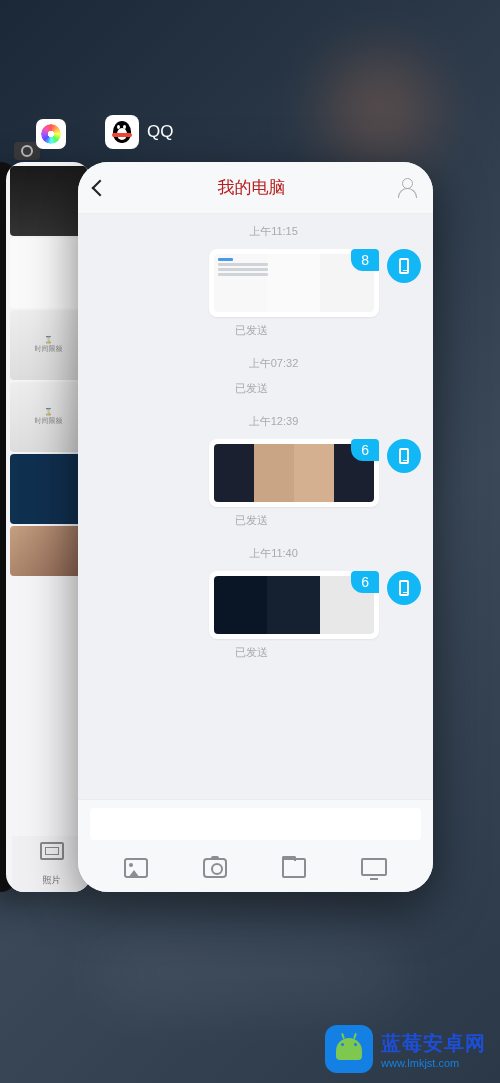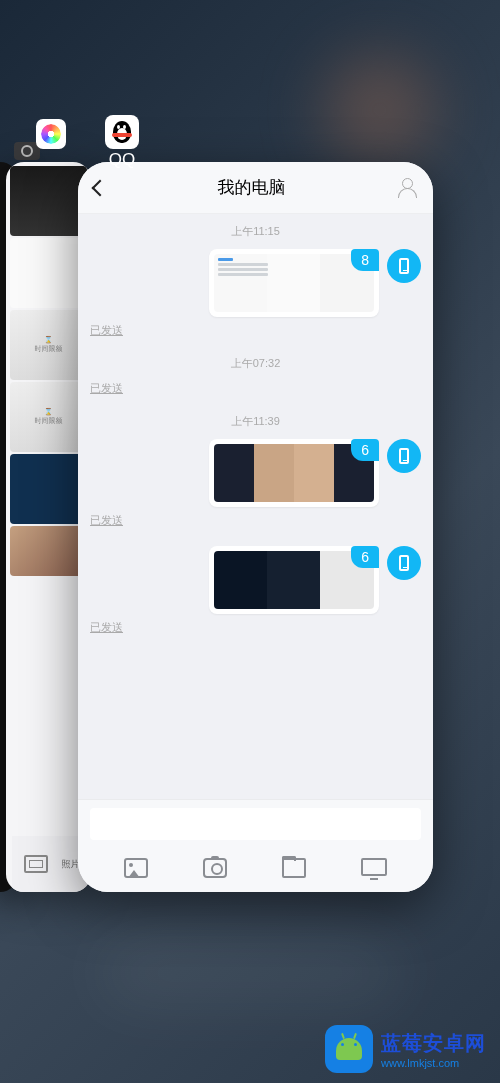--- a/index.html
+++ b/index.html
@@ -66,21 +66,21 @@
   border-radius:4px;
 }
 .photos-thumb.dark { background:linear-gradient(#1a1a1a,#333); }
 .photos-thumb.light { background:#fafafa; }
 .photos-thumb.ht{ background:linear-gradient(#eee,#ddd); display:flex;align-items:center;justify-content:center;font-size:7px;color:#888;text-align:center;}
 .photos-thumb.icons{ background:#103050; }
 .photos-thumb.face{ background:linear-gradient(135deg,#c4a080,#8a6050); height:50px;}
 .photos-bottom{
   position:absolute; bottom:0; left:6px; right:0;
   height:56px; background:#f0f0f3;
-  display:flex; flex-direction:row; align-items:center; justify-content:center;
+  display:flex; flex-direction:column; align-items:center; justify-content:center;
   gap:14px;
 }
 .photos-bottom-icon{ width:24px; height:18px; border:2px solid #888; border-radius:2px; position:relative;}
 .photos-bottom-icon::after{content:"";position:absolute;inset:3px;border:1px solid #888;}
 .photos-bottom-label{font-size:9px;color:#666;}
 
 
 .app-icon-photos{
   position:absolute;
   top:119px; left:36px;
@@ -124,22 +124,21 @@
   background:#f0f1f5;
   border-radius:30px;
   overflow:hidden;
   box-shadow: 0 15px 50px rgba(0,0,0,0.5);
   display:flex; flex-direction:column;
 }
 .app-icon-qq{
   position:absolute;
   top:115px; left:105px;
   display:flex; align-items:center;
-  gap:1px;
-  flex-direction:column;
+  gap:8px;
 }
 .qq-icon-sq{
   width:34px;height:34px;background:#fff;border-radius:8px;
   display:flex;align-items:center;justify-content:center;
   font-size:26px;
 }
 .qq-label{color:#fff;font-size:17px;font-weight:500;}
 .penguin{width:22px;height:26px;position:relative;}
 .penguin-body{width:18px;height:22px;background:#000;border-radius:50% 50% 45% 45%;position:absolute;left:2px;top:2px;}
 .penguin-belly{width:10px;height:12px;background:#fff;border-radius:50%;position:absolute;left:6px;top:9px;}
@@ -148,27 +147,27 @@
 .penguin-scarf{width:20px;height:4px;background:#e43;position:absolute;top:14px;left:1px;border-radius:2px;}
 
 
 .qq-header{
   height:52px; background:#f7f8fa;
   display:flex; align-items:center; justify-content:space-between;
   padding:0 16px;
   border-bottom:1px solid rgba(0,0,0,0.04);
 }
 .chev-left{width:12px;height:12px;border-left:2.5px solid #222;border-bottom:2.5px solid #222;transform:rotate(45deg);}
-.qq-title{font-size:17px;color:#000000;font-weight:500;}
+.qq-title{font-size:17px;color:#b91c1c;font-weight:500;}
 .profile-icon{width:20px;height:20px;position:relative;}
 .profile-icon::before{content:"";position:absolute;top:0;left:5px;width:9px;height:9px;border:1.5px solid #aaa;border-radius:50%;}
 .profile-icon::after{content:"";position:absolute;bottom:0;left:1px;width:17px;height:9px;border:1.5px solid #aaa;border-radius:10px 10px 0 0;border-bottom:none;}
 
 
-.qq-body{ flex:1; overflow:hidden; padding:10px 12px; }
+.qq-body{ flex:1; overflow:hidden; padding:10px 12px;margin-left:36px; }
 .msg-block{ margin-bottom:18px; }
 .timestamp{ text-align:center; font-size:11px; color:#aaa; margin-bottom:10px;}
 .msg-row{ display:flex; justify-content:flex-end; align-items:flex-start; gap:8px; }
 .avatar{
   width:34px;height:34px;border-radius:50%;
   background:#12b7f5;
   display:flex;align-items:center;justify-content:center;
   flex-shrink:0;
 }
 .phone-icon{width:10px;height:16px;border:2px solid #fff;border-radius:2px;position:relative;}
@@ -199,21 +198,21 @@
   position:absolute; top:0; right:0;
   background:#12b7f5;
   color:#fff;
   font-size:14px;
   padding:0 10px;
   height:22px;
   display:flex;align-items:center;
   border-radius: 4px 4px 0 12px;
   font-weight:400;
 }
-.sent-status{ text-align:left; font-size:11px; color:#aaa; margin-top:6px; margin-right:44px;text-decoration:underline;}
+.sent-status{ text-align:center; font-size:11px; color:#aaa; margin-top:6px; margin-right:44px;}
 
 
 .qq-input-bar{
   background:#f7f8fa;
   padding:8px 12px;
   border-top:1px solid rgba(0,0,0,0.05);
 }
 .input-field{
   background:#fff;
   height:32px;
@@ -331,34 +330,35 @@
         </div>
         <div class="sent-status">已发送</div>
       </div>
 
       <div class="msg-block">
         <div class="timestamp">上午07:32</div>
         <div class="sent-status">已发送</div>
       </div>
 
       <div class="msg-block">
-        <div class="timestamp">上午11:39</div>
+        <div class="timestamp">上午12:39</div>
         <div class="msg-row">
           <div class="bubble">
             <div class="bubble-img photos1"></div>
             <div class="badge">6</div>
           </div>
           <div class="avatar">
               <div class="phone-icon"></div>
             </div>
         </div>
         <div class="sent-status">已发送</div>
       </div>
 
       <div class="msg-block">
+        <div class="timestamp">上午11:40</div>
         <div class="msg-row">
           <div class="bubble">
             <div class="bubble-img photos2"></div>
             <div class="badge">6</div>
           </div>
           <div class="avatar">
               <div class="phone-icon"></div>
             </div>
         </div>
         <div class="sent-status">已发送</div>

